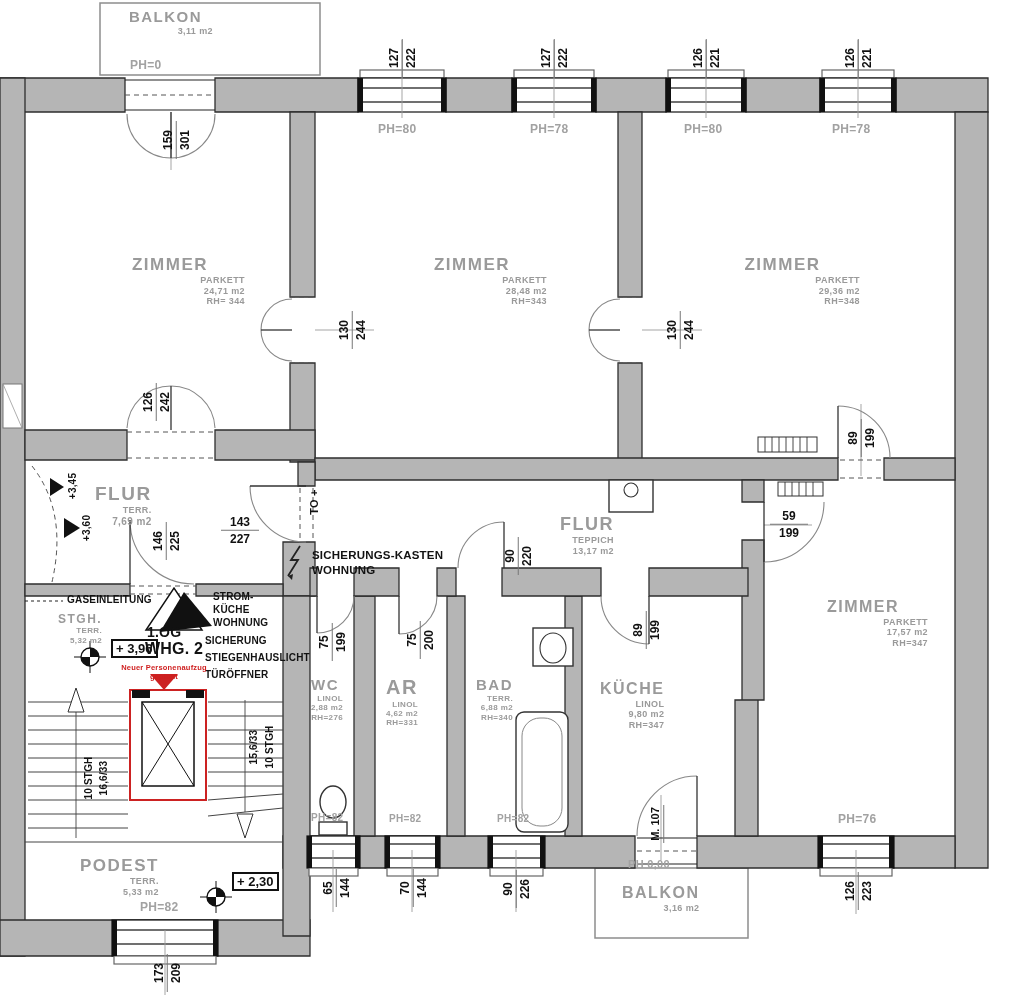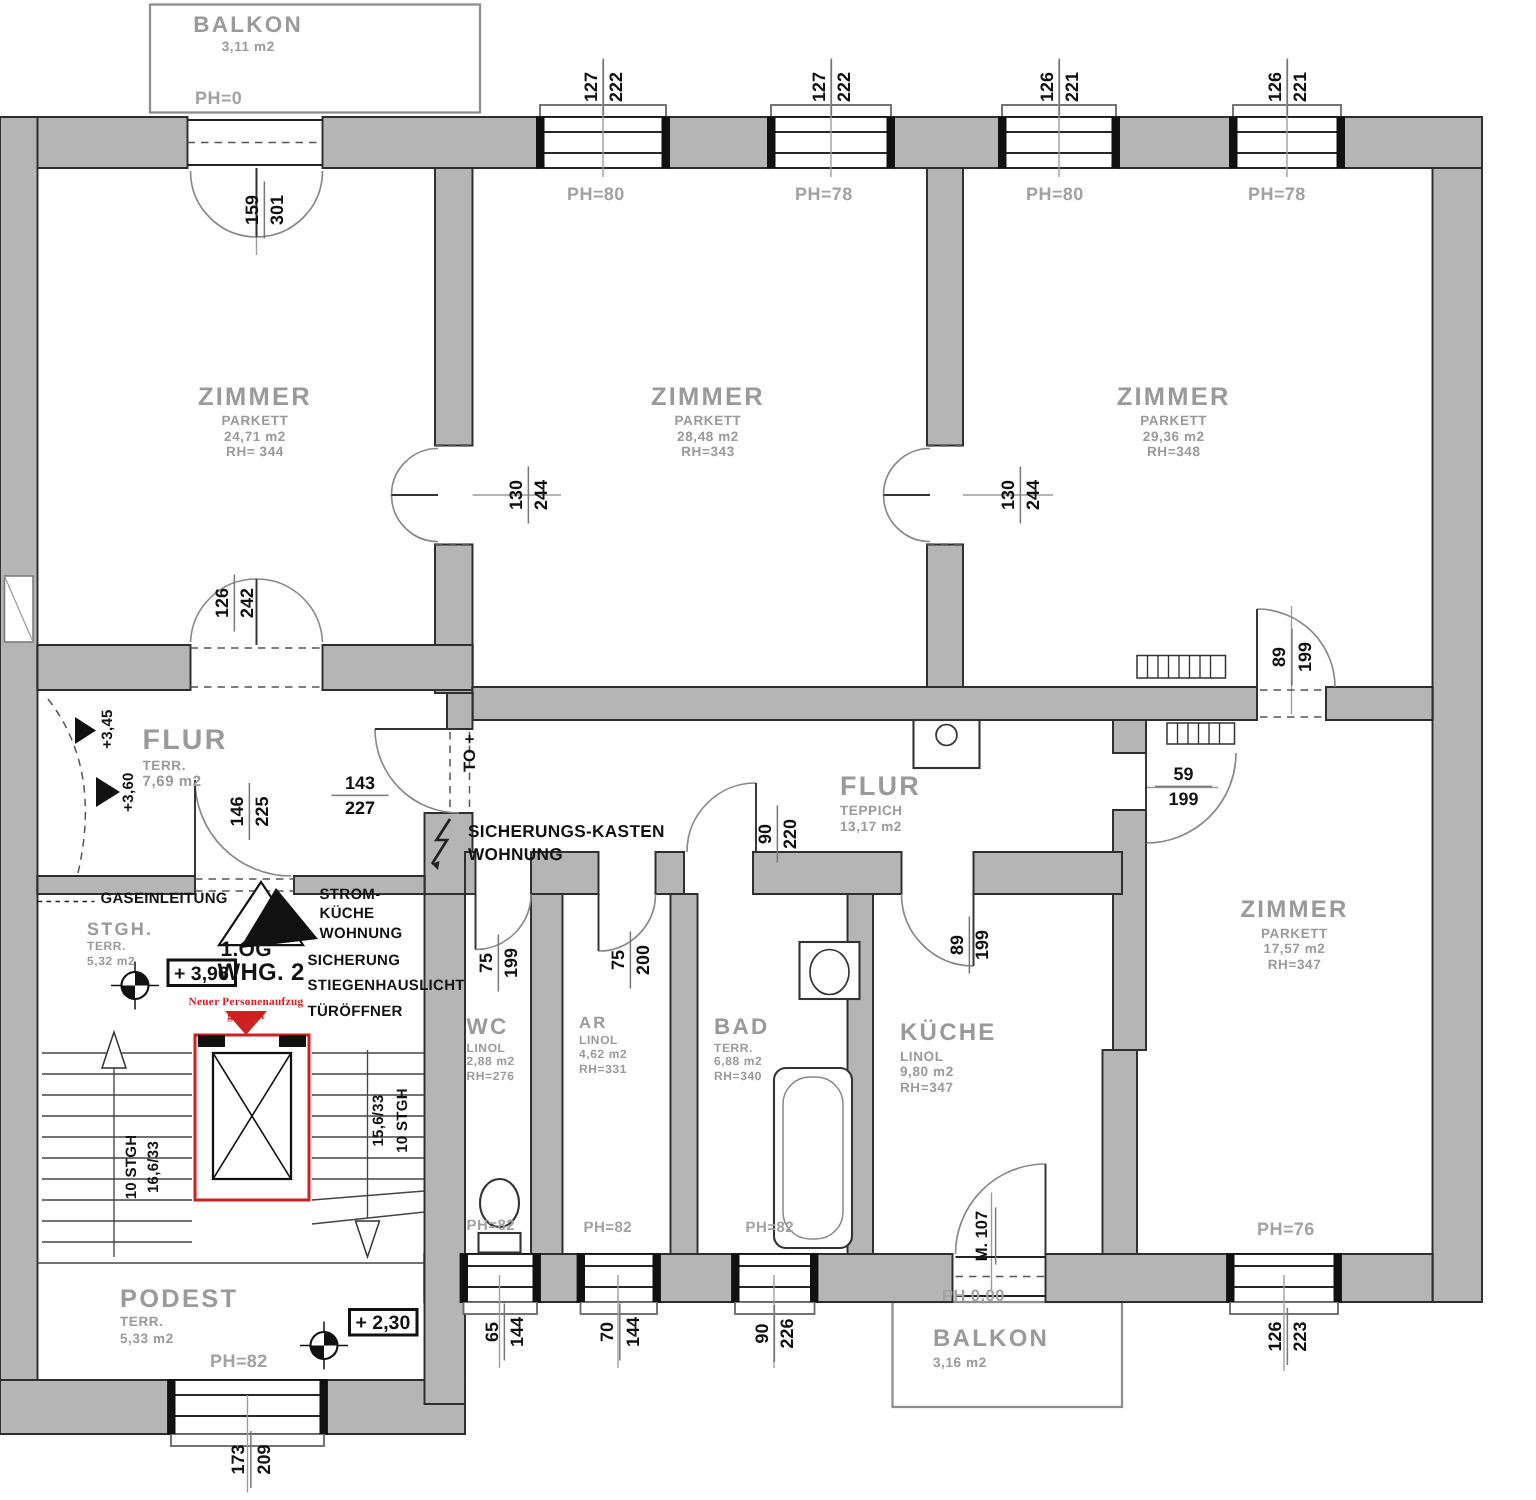--- a/index.html
+++ b/index.html
@@ -1,31 +1,31 @@
 <!DOCTYPE html>
 <html><head>
 <meta charset="utf-8">
 <style>
   html,body{margin:0;padding:0;background:#fff;}
   .plan{position:relative;width:1024px;height:1000px;background:#fff;overflow:hidden;
         font-family:"Liberation Sans",sans-serif;}
   .plan svg{position:absolute;left:0;top:0;}
   .rl{position:absolute;color:#9a9a9a;text-align:center;line-height:1.18;}
   .rl .n{font-weight:bold;font-size:17px;letter-spacing:1.5px;}
-  .rl .s{font-weight:bold;font-size:9px;letter-spacing:.4px;}
+  .rl .s{font-weight:bold;font-size:9px;letter-spacing:.4px;text-align:right;}
   .rl.la{text-align:left;}
   .ph{position:absolute;color:#a2a2a2;font-weight:bold;font-size:12px;letter-spacing:.3px;white-space:nowrap;}
   .dim{position:absolute;display:flex;flex-direction:column;align-items:center;color:#101010;
        font-weight:bold;font-size:12px;line-height:1;transform:translate(-50%,-50%);white-space:nowrap;}
   .dim.v{transform:translate(-50%,-50%) rotate(-90deg);}
   .dim .bar{width:38px;height:1.5px;background:#777;margin:1.5px 0;}
   .ann{position:absolute;color:#121212;font-weight:bold;font-size:10.5px;letter-spacing:.2px;line-height:1.3;white-space:nowrap;}
   .rot{transform:translate(-50%,-50%) rotate(-90deg);}
   .lvl{position:absolute;border:2px solid #111;padding:0 3px;font-weight:bold;font-size:13px;color:#111;background:#fff;white-space:nowrap;margin-left:12px;}
-  .red{color:#cf1f1f;font-size:7.5px;text-align:center;line-height:1.15;font-family:Liberation Serif, serif;}
+  .red{color:#cf1f1f;font-size:7.5px;text-align:center;line-height:1.15;}
 </style>
 </head>
 <body>
 
 <div class="plan">
 
 <svg width="1024" height="1000" viewBox="0 0 1024 1000">
 
   <g fill="none" stroke="#8d8d8d" stroke-width="1.5">
     <rect x="100" y="3" width="220" height="72"></rect>
@@ -288,21 +288,21 @@
   <div class="s" style="font-size:8px">TERR.</div>
   <div class="s" style="font-size:8px">5,32 m2</div>
 </div>
 <div class="rl la" style="left:311px;top:676px">
   <div class="n" style="font-size:15px">WC</div>
   <div class="s" style="font-size:8px">LINOL</div>
   <div class="s" style="font-size:8px">2,88 m2</div>
   <div class="s" style="font-size:8px">RH=276</div>
 </div>
 <div class="rl la" style="left:386px;top:676px">
-  <div class="n" style="font-size:11px">AR</div>
+  <div class="n" style="font-size:20px">AR</div>
   <div class="s" style="font-size:8px">LINOL</div>
   <div class="s" style="font-size:8px">4,62 m2</div>
   <div class="s" style="font-size:8px">RH=331</div>
 </div>
 <div class="rl la" style="left:476px;top:676px">
   <div class="n" style="font-size:15px">BAD</div>
   <div class="s" style="font-size:8px">TERR.</div>
   <div class="s" style="font-size:8px">6,88 m2</div>
   <div class="s" style="font-size:8px">RH=340</div>
 </div>

